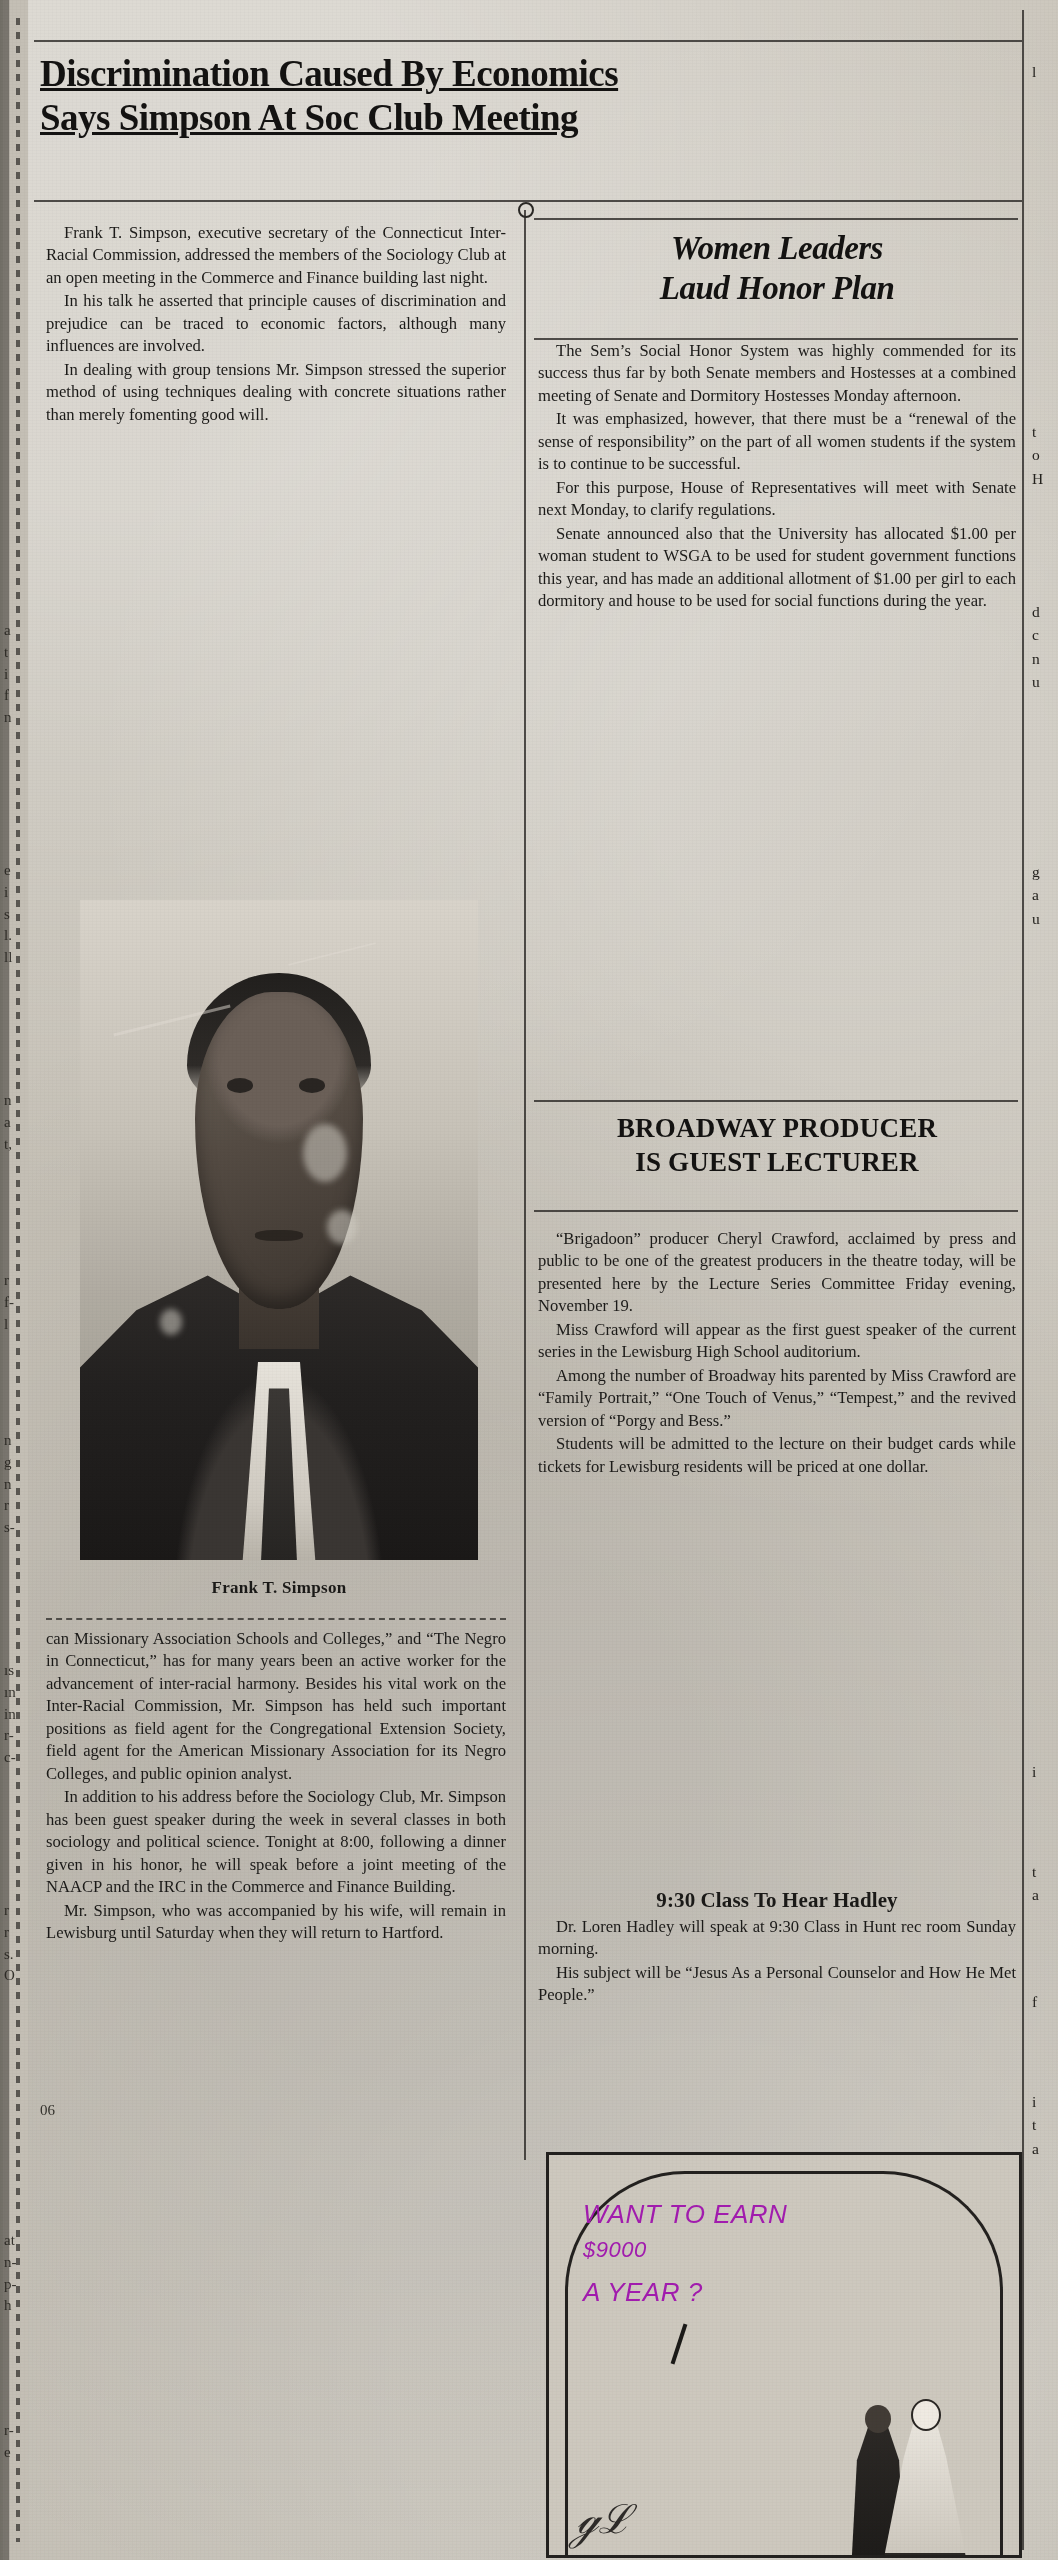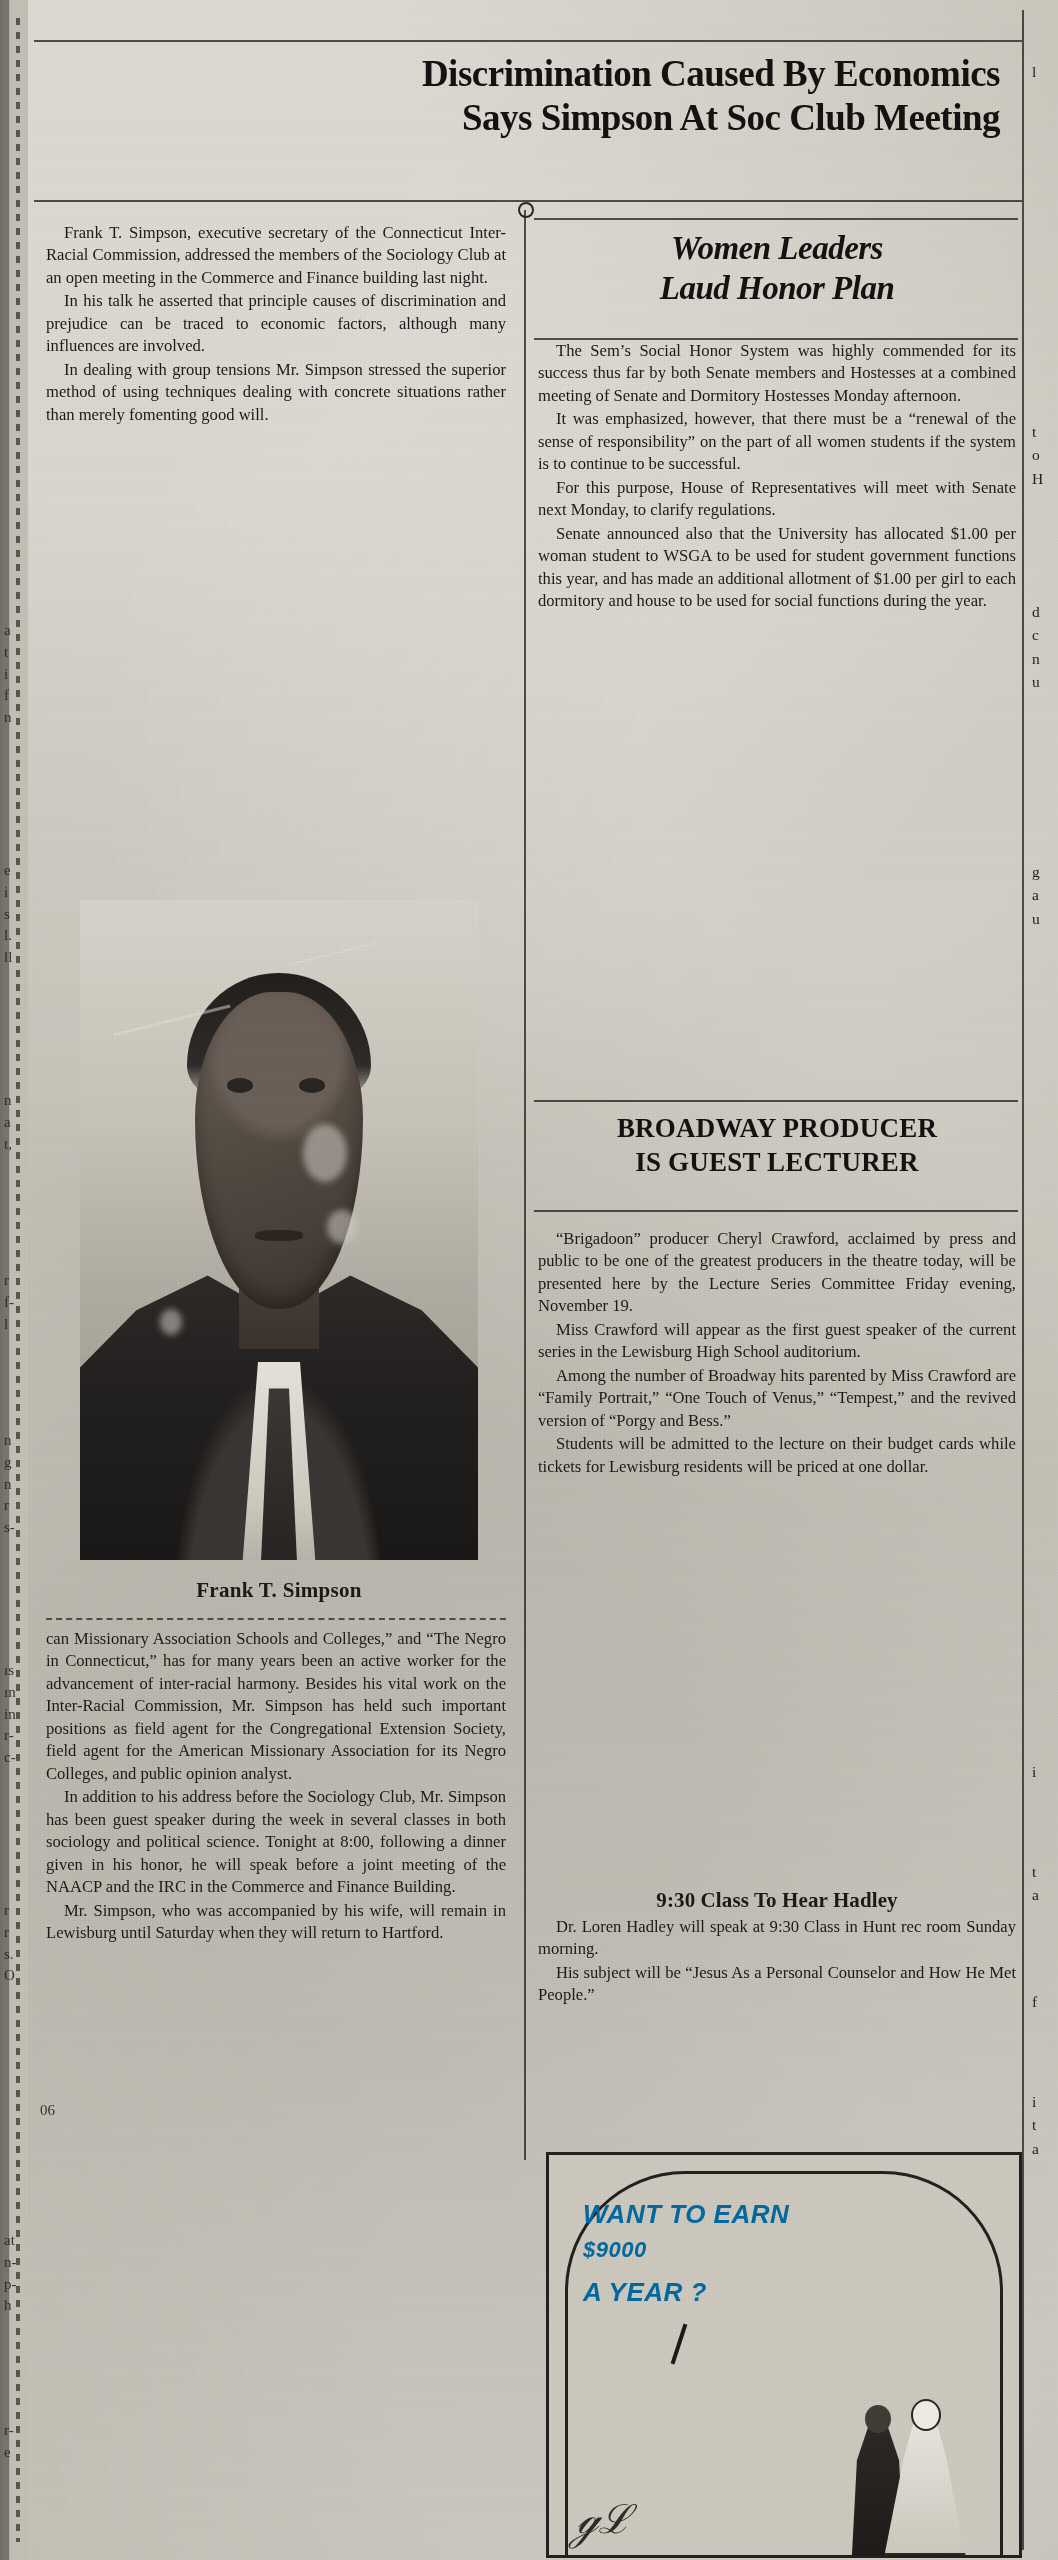--- a/index.html
+++ b/index.html
@@ -68,22 +68,23 @@
   }
   .art-head {
     font-family: "Liberation Serif", serif;
     font-weight: bold;
     color: #141312;
     letter-spacing: -0.5px;
   }
   .headline-main {
     font-size: 37px;
     line-height: 1.18;
-    text-align: right;
+    text-align: left;
     font-weight: bold;
+    text-decoration: underline;
   }
   .headline-ital {
     font-size: 33px;
     line-height: 1.22;
     font-style: italic;
     font-weight: bold;
     text-align: center;
   }
   .headline-caps {
     font-size: 27px;
@@ -103,21 +104,21 @@
     font-size: 16.6px;
     line-height: 1.355;
     text-align: justify;
     text-justify: inter-word;
     text-indent: 18px;
     color: #1c1b19;
   }
   p.body.noind { text-indent: 0; }
 
   .caption {
-    font-size: 21px;
+    font-size: 17px;
     font-weight: bold;
     text-align: center;
     letter-spacing: .3px;
   }
   .dashrule {
     border-top: 2px dashed #2b2926;
     opacity: .75;
     margin: 6px 0 6px 0;
   }
 
@@ -217,23 +218,23 @@
   .ad-arch {
     position: absolute;
     left: 16px; top: 16px; right: 16px; bottom: -40px;
     border: 3px solid #23211f;
     border-bottom: none;
     border-radius: 120px 120px 0 0;
   }
   .ad-line {
     position: absolute;
     font-family: "Liberation Sans", sans-serif;
-    font-weight: bold;
+    font-weight: normal;
     font-style: italic;
-    color: #0369a1;
+    color: #a21caf;
     letter-spacing: .5px;
   }
   .ad-l1 { font-size: 26px; left: 34px; top: 44px; }
   .ad-l2 { font-size: 22px; left: 34px; top: 82px; }
   .ad-l3 { font-size: 26px; left: 34px; top: 122px; }
   .ad-slash {
     position: absolute;
     left: 128px; top: 168px;
     width: 4px; height: 42px;
     background: #1b1a18;

